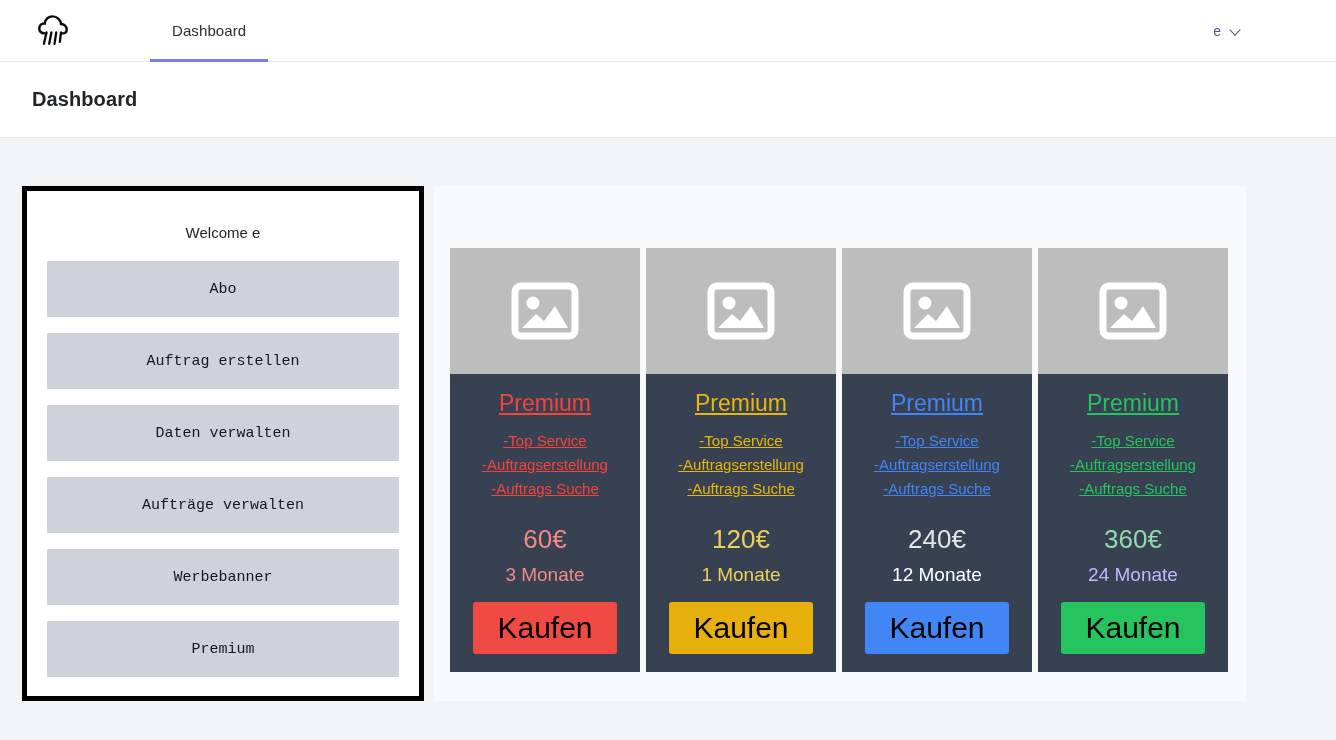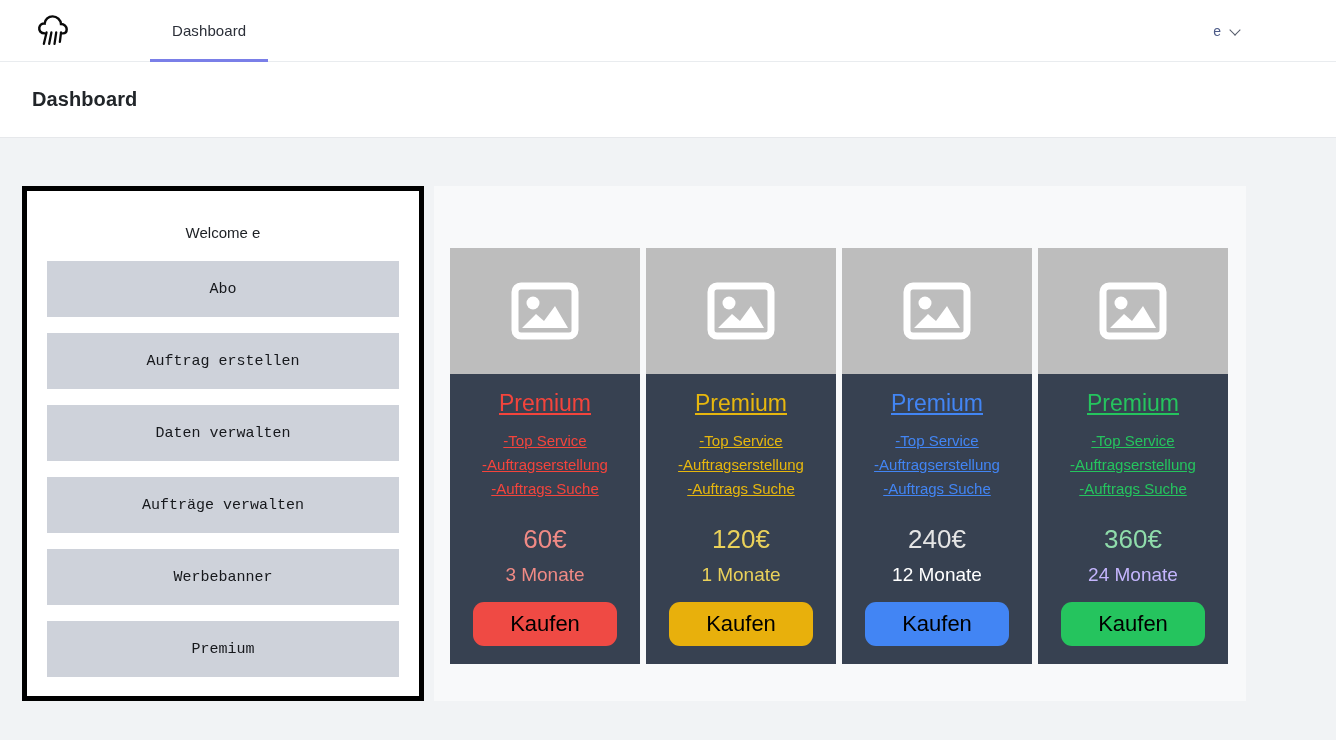--- a/index.html
+++ b/index.html
@@ -153,23 +153,23 @@
   }
   .plan-duration {
     font-size: 19px;
     margin-top: 9px;
   }
   .plan-buy {
     margin-top: 16px;
     min-width: 144px;
     padding: 9px 22px;
     border: none;
-    border-radius: 11px;
+    border-radius: 3px;
     font-family: "Liberation Sans", sans-serif;
-    font-size: 22px;
+    font-size: 30px;
     color: #000000;
     cursor: pointer;
   }
 </style>
 </head>
 <body>
 
 <div class="navbar">
   <div class="brand">
     <svg width="38" height="38" viewBox="0 0 40 40">

